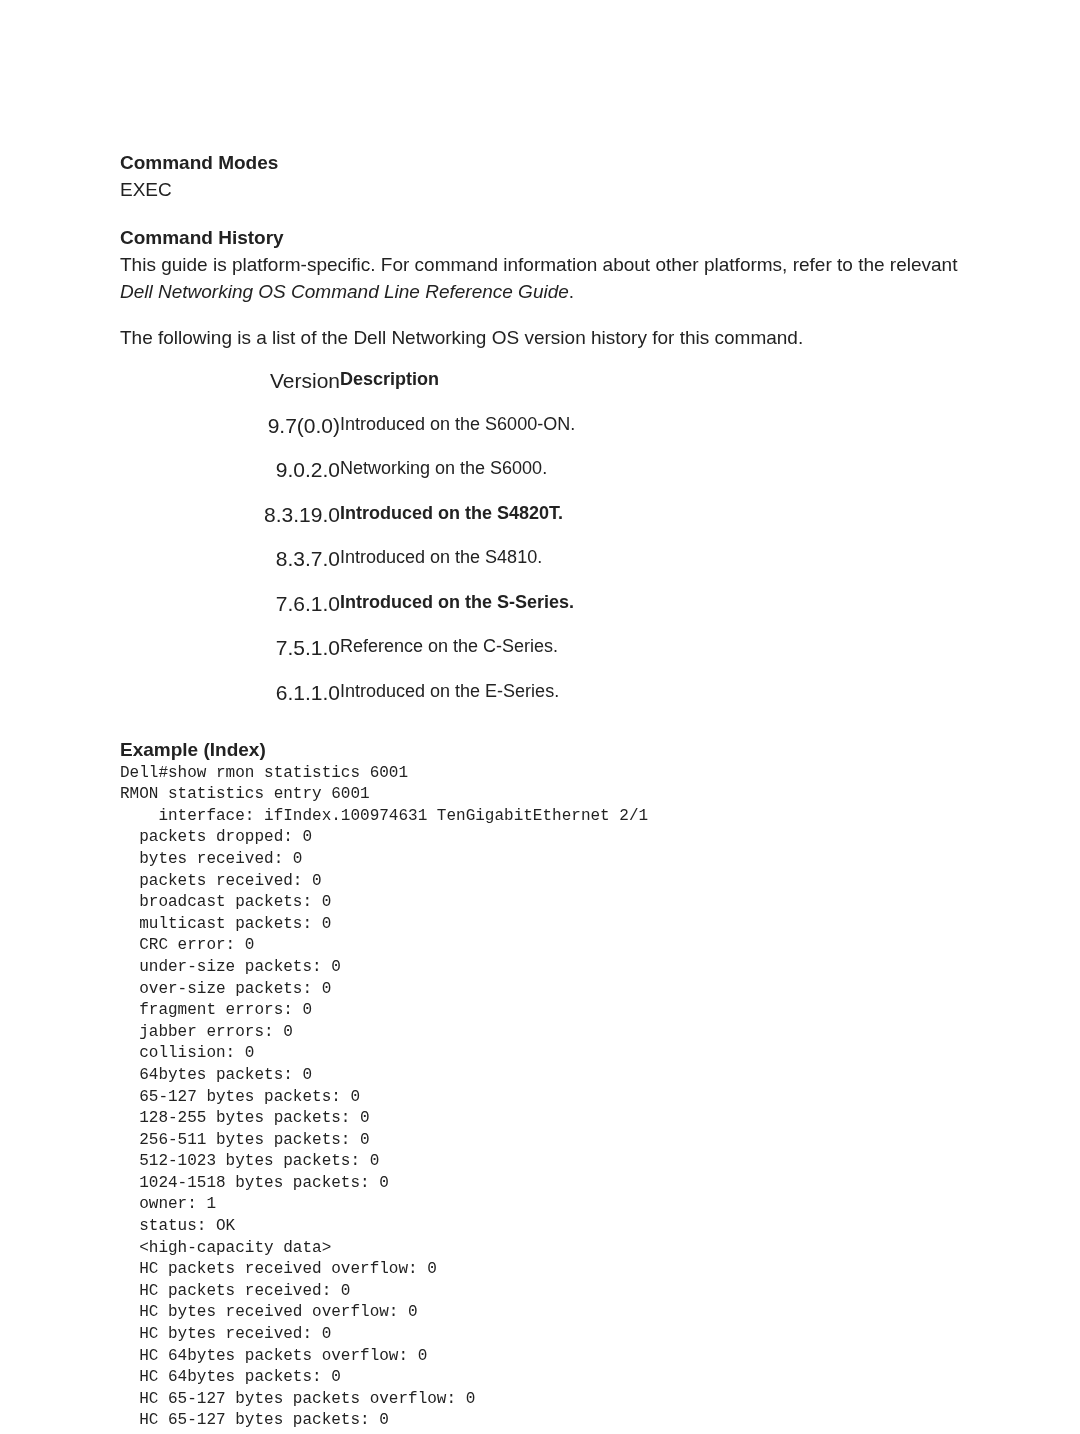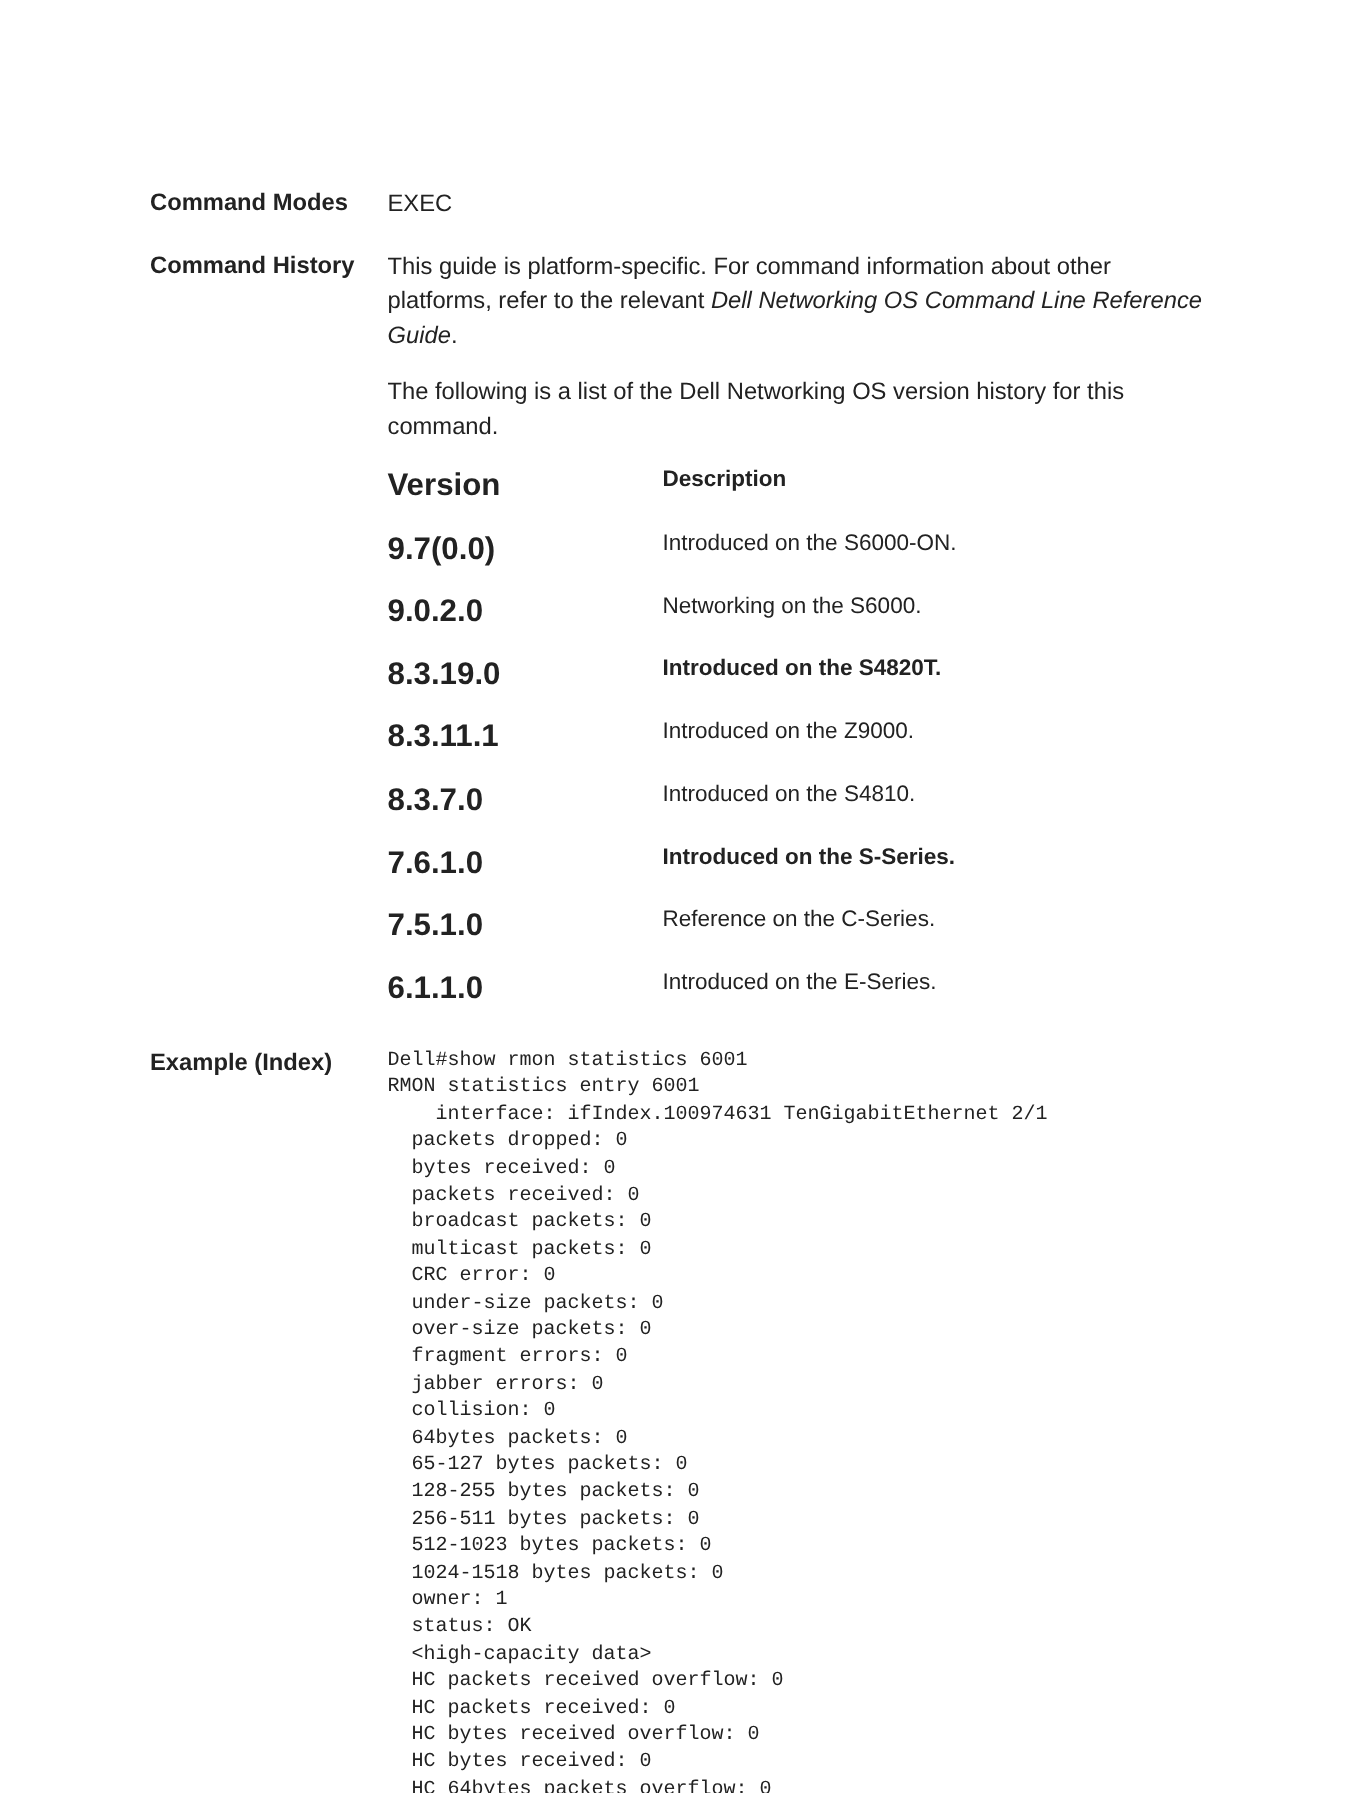--- a/index.html
+++ b/index.html
@@ -9,20 +9,21 @@
     background: #fff;
     color: #222;
     width: 1080px;
   }
   .page {
     padding: 150px 110px 60px 120px;
   }
   .row {
     display: flex;
     margin-bottom: 22px;
+    flex-direction: column;
   }
   .label-col {
     width: 190px;
     flex-shrink: 0;
     font-weight: 600;
     font-size: 19px;
     line-height: 1.35;
   }
   .value-col {
     flex: 1;
@@ -34,22 +35,23 @@
   }
   .version-table {
     margin-top: 8px;
   }
   .version-row {
     display: flex;
     padding: 7px 0;
   }
   .version-col1 {
     width: 220px;
-    font-weight: 700;
-    font-size: 25px;
+    font-weight: 400;
+    font-size: 21px;
+    text-align: right;
   }
   .version-col2 {
     flex: 1;
     font-size: 18px;
   }
   .code {
     font-family: "Courier New", monospace;
     font-size: 16px;
     line-height: 1.35;
     white-space: pre;
@@ -83,24 +85,20 @@
           <div class="version-col1">9.7(0.0)</div>
           <div class="version-col2" style="font-weight:400">Introduced on the S6000-ON.</div>
         </div>
         <div class="version-row">
           <div class="version-col1">9.0.2.0</div>
           <div class="version-col2" style="font-weight:400">Networking on the S6000.</div>
         </div>
         <div class="version-row">
           <div class="version-col1">8.3.19.0</div>
           <div class="version-col2" style="font-weight:700">Introduced on the S4820T.</div>
-        </div>
-        <div class="version-row">
-          <div class="version-col1">8.3.11.1</div>
-          <div class="version-col2" style="font-weight:400">Introduced on the Z9000.</div>
         </div>
         <div class="version-row">
           <div class="version-col1">8.3.7.0</div>
           <div class="version-col2" style="font-weight:400">Introduced on the S4810.</div>
         </div>
         <div class="version-row">
           <div class="version-col1">7.6.1.0</div>
           <div class="version-col2" style="font-weight:700">Introduced on the S-Series.</div>
         </div>
         <div class="version-row">

